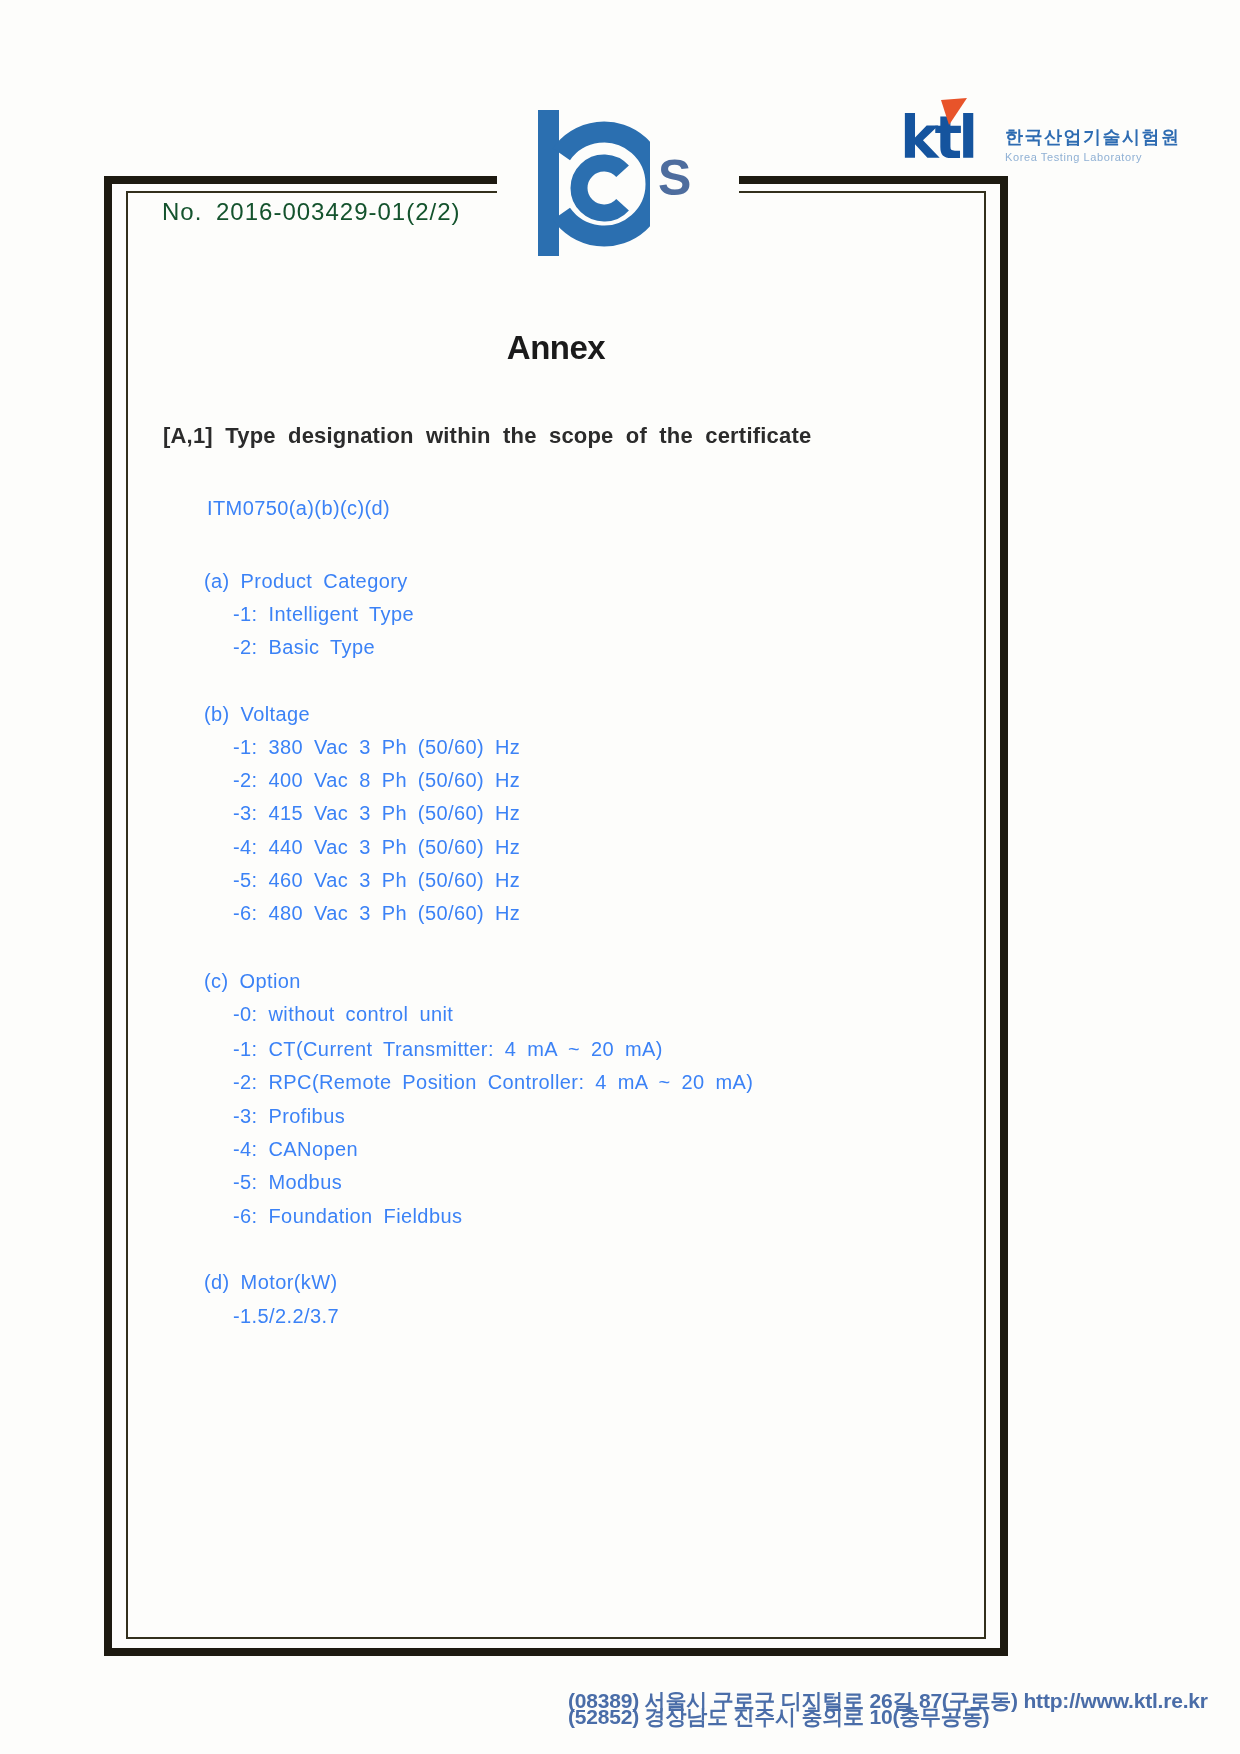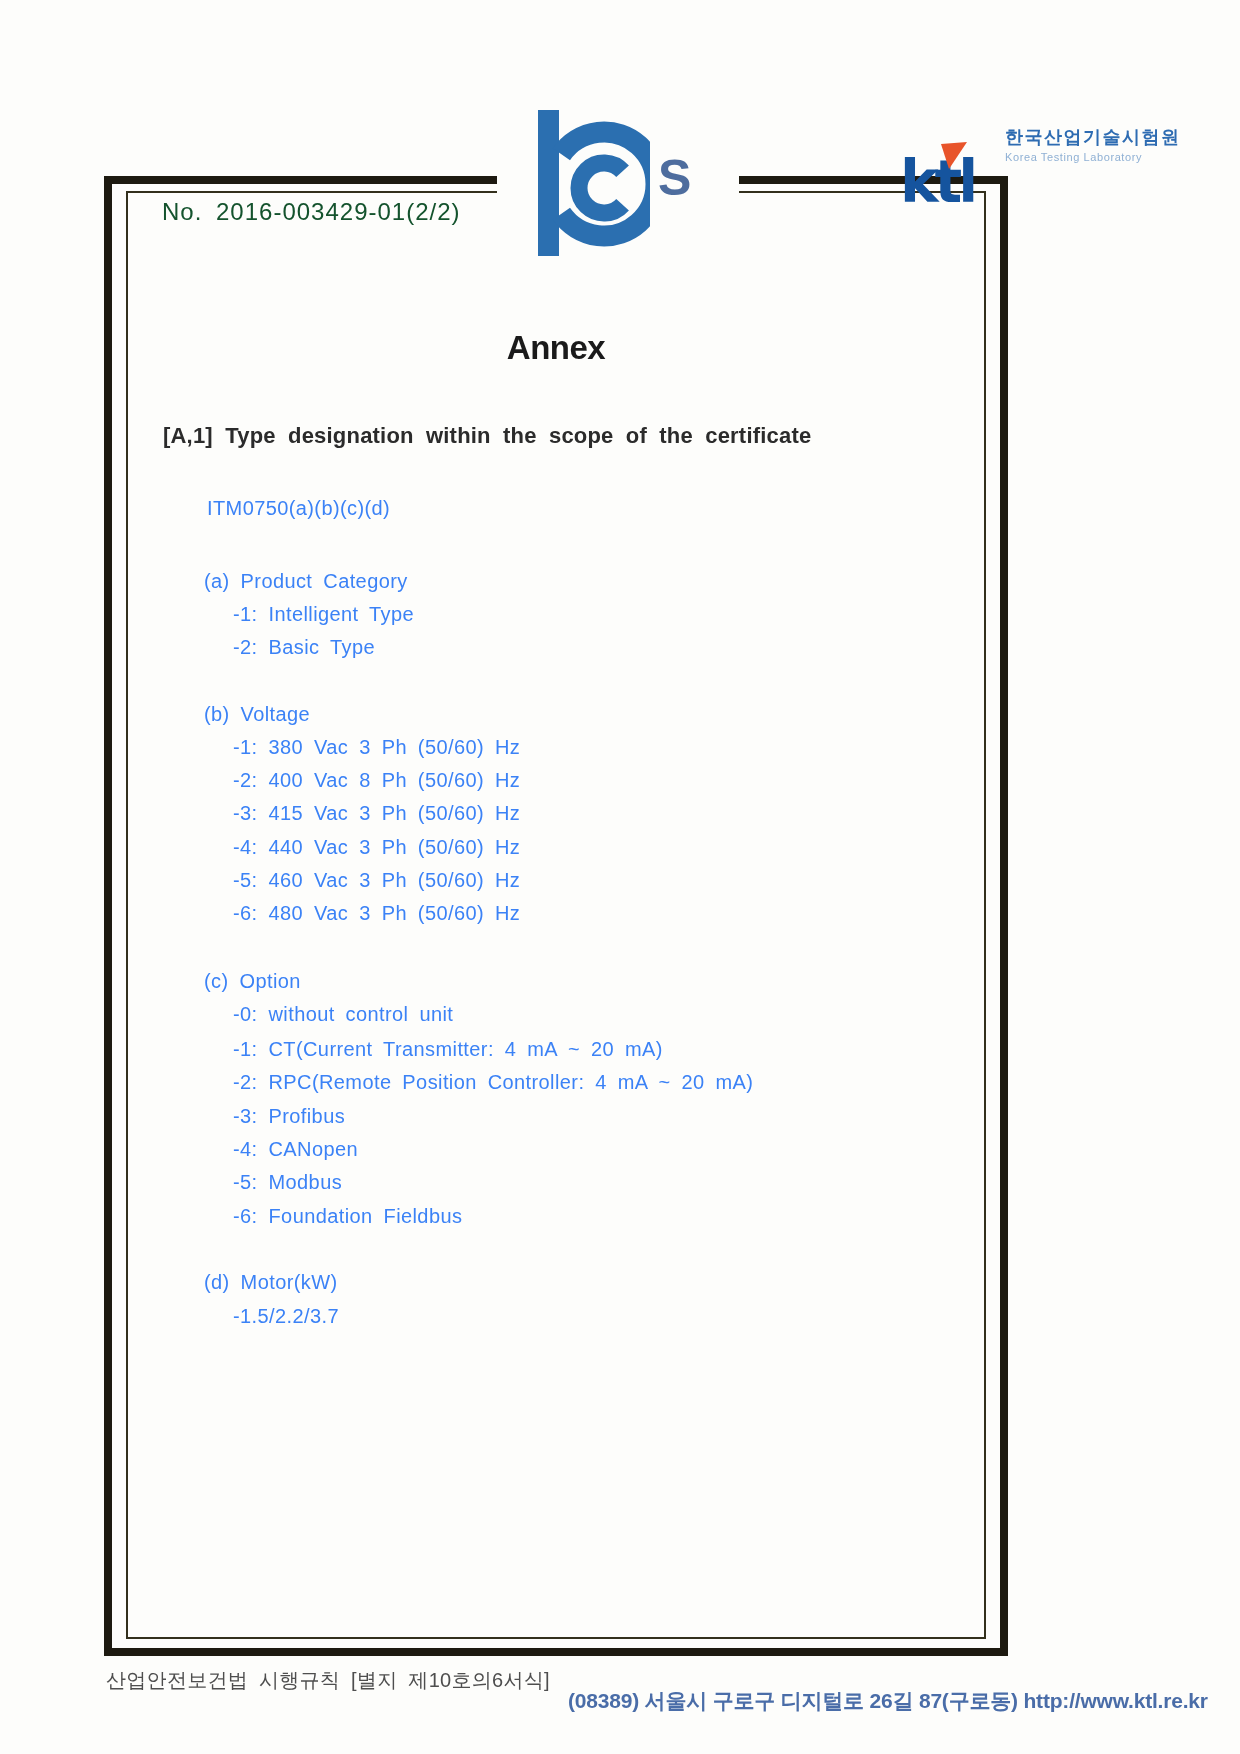--- a/index.html
+++ b/index.html
@@ -25,21 +25,21 @@
   .doc-no{
     position:absolute;left:162px;top:200px;
     font-size:24px;color:#14532d;letter-spacing:1px;word-spacing:6px;
     white-space:nowrap;line-height:1;
   }
   .kc-mark{position:absolute;left:538px;top:104px;}
   .kc-s{
     position:absolute;left:658px;top:153px;
     font-size:50px;font-weight:700;color:#4e6d9e;line-height:1;
   }
-  .ktl-logo{position:absolute;left:903px;top:98px;margin-top:44px;}
+  .ktl-logo{position:absolute;left:903px;top:98px;}
   .ktl-textblock{position:absolute;left:1005px;top:128px;width:230px;}
   .ktl-kr{
     font-size:18px;font-weight:700;color:#2e6cb2;letter-spacing:1.5px;
     line-height:1;white-space:nowrap;
   }
   .ktl-en{
     margin-top:6px;font-size:11px;color:#8fb0d4;letter-spacing:.6px;
     line-height:1;white-space:nowrap;
   }
   .annex-title{
@@ -129,16 +129,16 @@
   <div class="line itm" style="top:1038px">-1: CT(Current Transmitter: 4 mA ~ 20 mA)</div>
   <div class="line itm" style="top:1071px">-2: RPC(Remote Position Controller: 4 mA ~ 20 mA)</div>
   <div class="line itm" style="top:1105px">-3: Profibus</div>
   <div class="line itm" style="top:1138px">-4: CANopen</div>
   <div class="line itm" style="top:1171px">-5: Modbus</div>
   <div class="line itm" style="top:1205px">-6: Foundation Fieldbus</div>
 
   <div class="line lbl" style="top:1271px">(d) Motor(kW)</div>
   <div class="line itm" style="top:1305px">-1.5/2.2/3.7</div>
 
-  <div class="footer-form">산업안전보건법 시행규칙 [별지 제10호의6서식]</div>
   <div class="footer-addr addr1">(08389) 서울시 구로구 디지털로 26길 87(구로동) http://www.ktl.re.kr</div>
+  <div class="footer-addr addr2">(52852) 경상남도 진주시 충의로 10(충무공동)</div>
 
 </div>
 
 </body></html>

